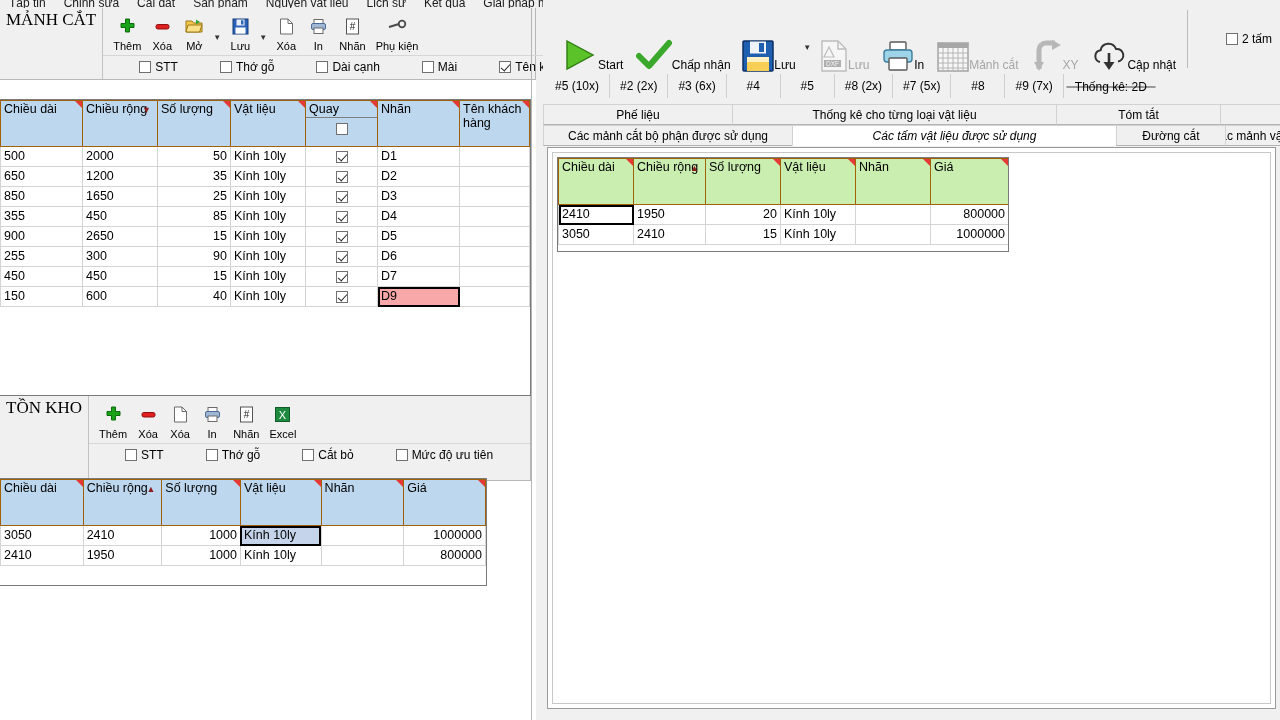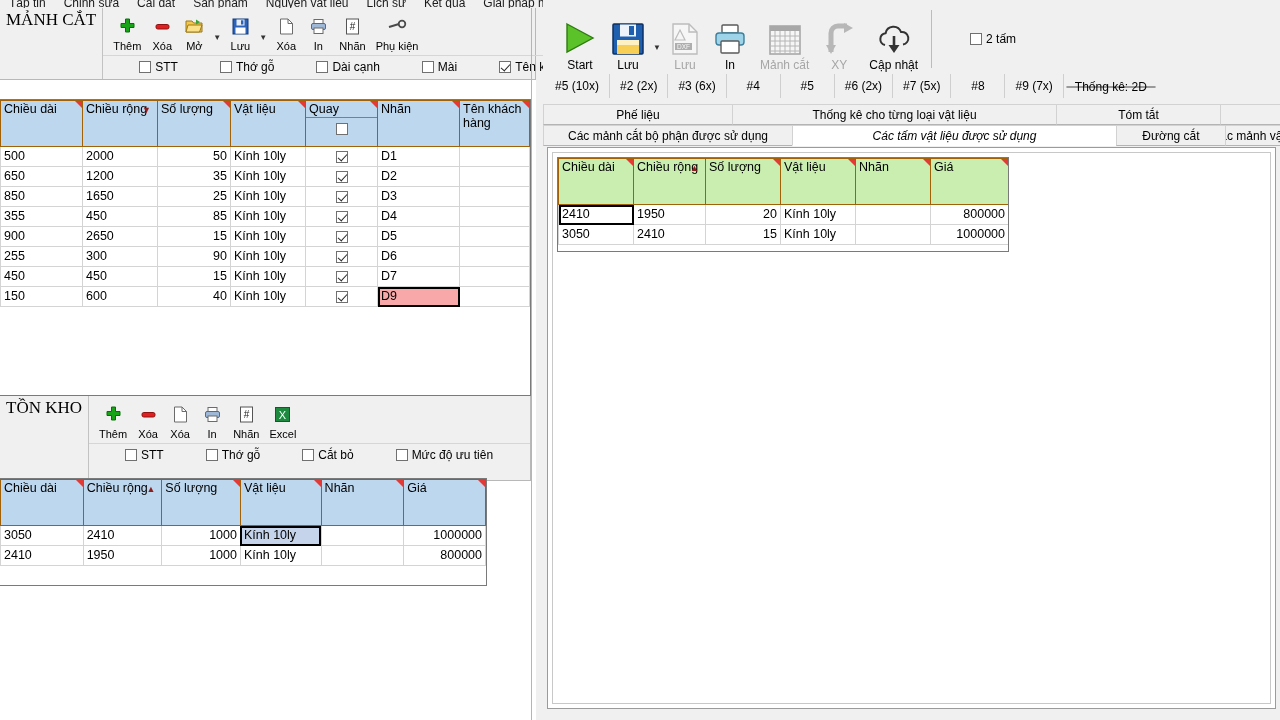--- a/index.html
+++ b/index.html
@@ -100,21 +100,21 @@
 
   
   .right-panel {
     position: absolute; left: 543px; top: 0; width: 737px; height: 720px;
     background: #f0f0f0;
   }
   .rt-toolbar {
     display: flex; align-items: flex-end; padding: 6px 8px 2px 12px;
     background: #f0f0f0; height: 74px;
   }
-  .rtitem { display: flex; flex-direction: column; align-items: center; padding: 0 7px; min-width: 44px; }
+  .rtitem { display: flex; align-items: flex-end; padding: 0 7px; min-width: 44px; }
   .rtitem .glyph { height: 40px; display: flex; align-items: flex-end; justify-content: center; }
   .rtitem .lbl { font-size: 12px; margin-top: 3px; white-space: nowrap; }
   .rtitem.disabled .lbl { color: #a6a6a6; }
   .rtitem.disabled .glyph { opacity: .42; }
   .rt-vsep { width: 1px; background: #bcbcbc; height: 58px; margin: 0 10px 4px 6px; }
 
   
   .numtabs { display: flex; align-items: stretch; height: 24px; padding-left: 2px; }
   .numtab {
     display: flex; align-items: center; justify-content: center;
@@ -519,20 +519,28 @@
 
       <div class="rtitem">
         <span class="glyph">
           <svg width="36" height="34" viewBox="0 0 36 34">
               <path d="M5 3 L31 17 L5 31 Z" fill="#5cc22a" stroke="#2e7c10" stroke-width="1.4"></path>
             </svg>
         </span>
         <span class="lbl">Start</span>
       </div>
 
+      <div class="rtitem">
+        <span class="glyph">
+          <svg width="36" height="34" viewBox="0 0 36 34">
+              <path d="M3 18 L13 28 L33 5" fill="none" stroke="#3aa82a" stroke-width="6" stroke-linecap="round" stroke-linejoin="round"></path>
+            </svg>
+        </span>
+        <span class="lbl">Chấp nhận</span>
+      </div>
 
       <div class="rtitem">
         <span class="glyph">
           <svg width="32" height="32" viewBox="0 0 32 32">
             <rect x="1" y="1" width="30" height="30" rx="1" fill="#1f5fb0" stroke="#0d2f62" stroke-width="1.5"></rect>
             <rect x="8" y="1.5" width="16" height="12" fill="#eef3fa"></rect>
             <rect x="17" y="3" width="5" height="9" fill="#1f5fb0"></rect>
             <rect x="5" y="17" width="22" height="14" fill="#f7cf57"></rect>
             <rect x="5" y="17" width="22" height="5" fill="#fdf1c4"></rect>
           </svg>
@@ -608,21 +616,21 @@
         <span>2 tấm</span>
       </label>
     </div>
 
     <div class="numtabs" id="numtabs">
         <div class="numtab">#5 (10x)</div>
         <div class="numtab">#2 (2x)</div>
         <div class="numtab">#3 (6x)</div>
         <div class="numtab">#4</div>
         <div class="numtab">#5</div>
-        <div class="numtab">#6 (2x)</div>
+        <div class="numtab">#8 (2x)</div>
         <div class="numtab">#7 (5x)</div>
         <div class="numtab">#8</div>
         <div class="numtab">#9 (7x)</div>
         <div class="numtab active">Thống kê: 2D</div>
       </div>
 
     <div class="tabzone">
       <div class="tabrow" id="tabrow1">
           <div class="tabbtn" style="flex: 0 0 190px;">Phế liệu</div>
           <div class="tabbtn" style="flex: 0 0 325px;">Thống kê cho từng loại vật liệu</div>

